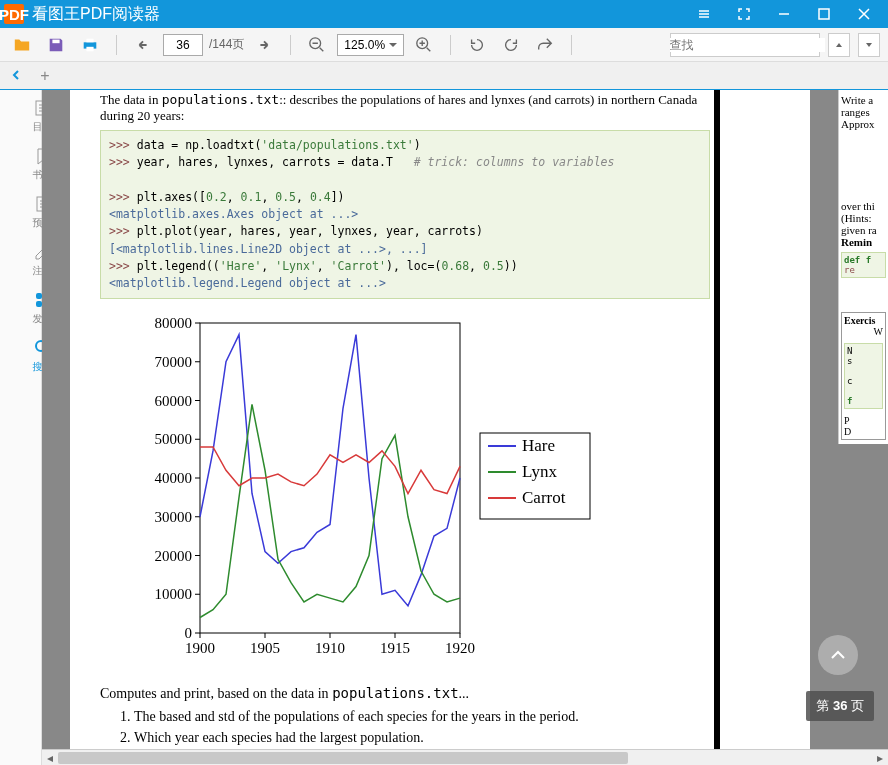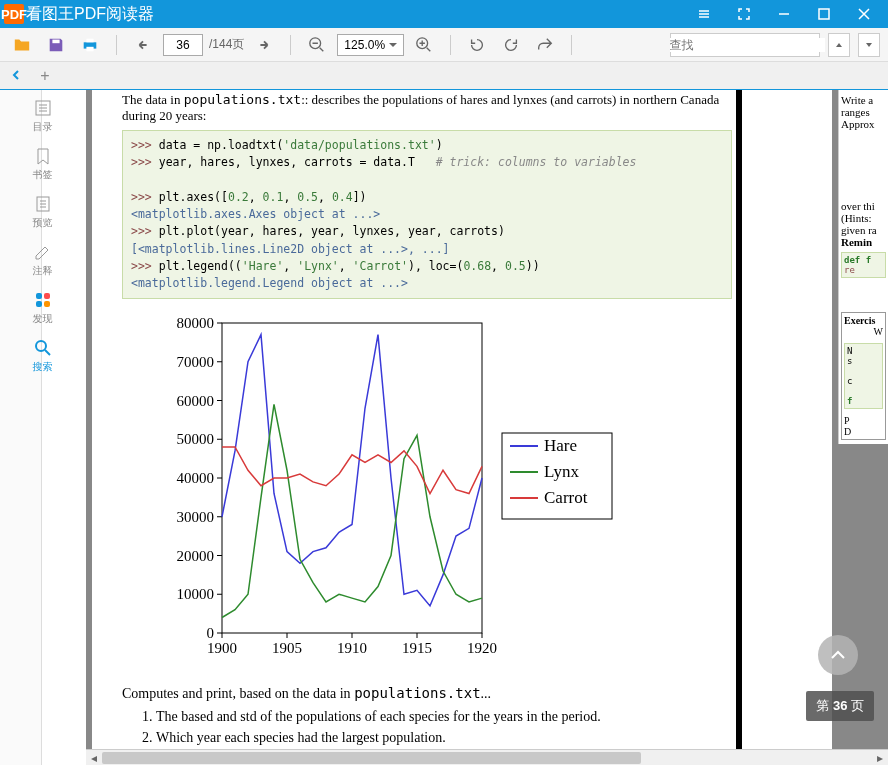--- a/index.html
+++ b/index.html
@@ -1,19 +1,19 @@
 <!DOCTYPE html>
 <html><head>
 <meta charset="utf-8">
 <style>
 * { margin: 0; padding: 0; box-sizing: border-box; }
 body { font-family: "Microsoft YaHei", sans-serif; font-size: 12px; background: #fff; overflow: hidden; width: 888px; height: 765px; position: relative; }
 
 .titlebar { height: 28px; background: #1296db; color: #fff; display: flex; align-items: center; padding: 0 4px; }
-.titlebar .logo { width: 20px; height: 20px; background: #ff6a00; border-radius: 2px; display: flex; align-items: center; justify-content: center; font-size: 13px; font-weight: bold; margin-right: 2px; }
+.titlebar .logo { width: 20px; height: 20px; background: #ff6a00; border-radius: 2px; display: flex; align-items: center; justify-content: center; font-size: 15px; font-weight: bold; margin-right: 8px; }
 .titlebar .title { flex: 1; font-size: 16px; }
 .titlebar .winbtn { width: 40px; height: 28px; display: flex; align-items: center; justify-content: center; cursor: pointer; }
 .titlebar .winbtn svg { width: 12px; height: 12px; stroke: #fff; fill: none; stroke-width: 1.5; }
 
 .toolbar { height: 34px; background: #f5f5f5; border-bottom: 1px solid #ddd; display: flex; align-items: center; padding: 0 8px; gap: 8px; }
 .tb-group { display: flex; align-items: center; gap: 6px; }
 .tb-sep { width: 1px; height: 20px; background: #ccc; margin: 0 4px; }
 .tb-btn { width: 28px; height: 28px; display: flex; align-items: center; justify-content: center; cursor: pointer; border-radius: 3px; }
 .tb-btn svg { width: 18px; height: 18px; }
 .page-input { width: 40px; height: 22px; border: 1px solid #aaa; text-align: center; font-size: 12px; }
@@ -28,21 +28,21 @@
 .tab { height: 26px; background: #1296db; color: #fff; display: flex; align-items: center; padding: 0 10px; gap: 8px; font-size: 12px; border-radius: 3px 3px 0 0; margin-left: 4px; }
 .tab .close { cursor: pointer; font-size: 14px; }
 .newtab { width: 26px; height: 26px; display: flex; align-items: center; justify-content: center; cursor: pointer; color: #888; font-size: 16px; }
 
 .main { display: flex; height: calc(765px - 28px - 34px - 28px); }
 .sidebar { width: 42px; background: #fafafa; border-right: 1px solid #ddd; display: flex; flex-direction: column; align-items: center; padding-top: 8px; gap: 12px; }
 .sb-item { width: 36px; display: flex; flex-direction: column; align-items: center; gap: 2px; cursor: pointer; color: #888; font-size: 10px; margin-left: 44px; }
 .sb-item svg { width: 20px; height: 20px; }
 .sb-item.colored svg rect:nth-child(1){fill:#1296db;} .sb-item.colored svg rect:nth-child(2){fill:#ff4d4d;} .sb-item.colored svg rect:nth-child(3){fill:#1296db;} .sb-item.colored svg rect:nth-child(4){fill:#ff9500;}
 
-.viewer { flex: 1; background: #888; overflow: auto; position: relative; margin-left: 44px; }
+.viewer { flex: 1; background: #888; overflow: auto; position: relative; }
 .page { background: #fff; margin: 0 auto; width: 740px; min-height: 680px; padding: 0 100px 20px 30px; position: relative; font-family: "Times New Roman", serif; font-size: 13px; }
 .page-border { position: absolute; right: 90px; top: 0; width: 6px; height: 100%; background: #000; }
 .intro { font-size: 13px; padding-top: 2px; }
 .code-tok { font-family: monospace; }
 .codeblock { background: #eff5e5; border: 1px solid #c8dca8; padding: 6px 8px; font-family: monospace; font-size: 11.5px; line-height: 1.5; margin: 6px 0 14px; white-space: pre; overflow: hidden; }
 .prompt { color: #8b4a4a; }
 .str { color: #3a7a3a; }
 .num { color: #3a7a3a; }
 .comment { color: #888; font-style: italic; }
 .out { color: #4a6a9a; }

